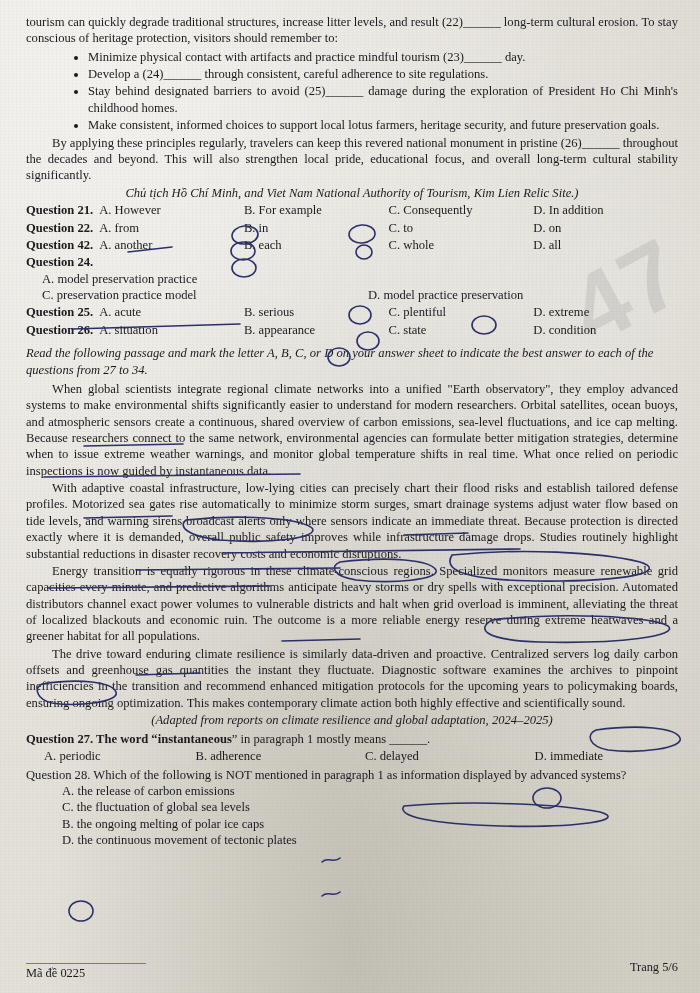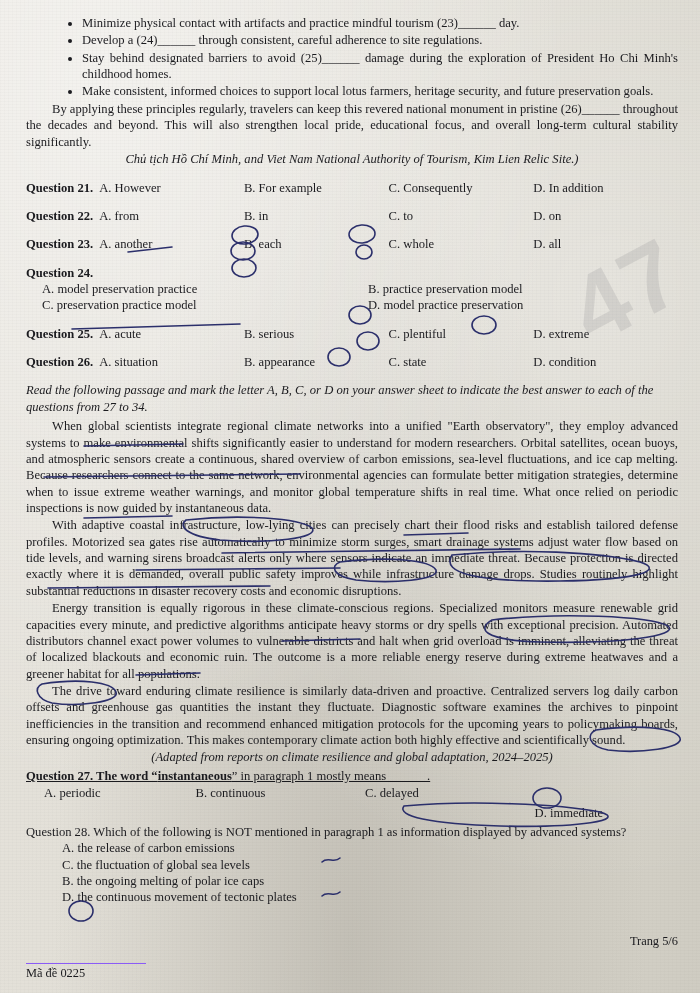--- a/index.html
+++ b/index.html
@@ -30,25 +30,25 @@
   .page{
     position:absolute;inset:0;
     padding:14px 22px 10px 26px;
     box-sizing:border-box;
     font-size:12.6px;
     line-height:1.30;
   }
   p{margin:0 0 2px 0;text-align:justify;}
   .ind{text-indent:26px;}
   .bullets{margin:1px 0 1px 0;padding-left:44px;}
-  .bullets li{margin:0 0 1px 12px;text-align:justify;}
+  .bullets li{margin:0 0 1px 18px;text-align:justify;}
   .src{font-style:italic;text-align:center;margin:2px 0 1px 0;line-height:1.25;}
   .b{font-weight:bold;}
   
-  .qrow{display:flex;align-items:baseline;margin:12px 0;}
+  .qrow{display:flex;align-items:baseline;margin:1px 0;}
   .qlabel{font-weight:bold;white-space:nowrap;margin-right:6px;}
   .opt{white-space:nowrap;}
   .q4 .opt{width:25%;}
   .q24block{margin:1px 0 1px 0;}
   .q24row{display:flex;}
   .q24row>div{width:50%;padding-left:16px;box-sizing:border-box;}
   .instr{font-style:italic;font-weight:normal;margin:7px 0 3px 0;line-height:1.3;}
   .passage p{margin-bottom:1px;}
   .footer{
     position:absolute;left:26px;right:22px;bottom:12px;
@@ -70,20 +70,21 @@
 </style>
 </head>
 <body>
 
 <div class="paper"></div>
 <div class="grain"></div>
 <div class="wm">47</div>
 
 <div class="page">
 
+  <p>tourism can quickly degrade traditional structures, increase litter levels, and result (22)______ long-term cultural erosion. To stay conscious of heritage protection, visitors should remember to:</p>
 
   <ul class="bullets">
     <li>Minimize physical contact with artifacts and practice mindful tourism (23)______ day.</li>
     <li>Develop a (24)______ through consistent, careful adherence to site regulations.</li>
     <li>Stay behind designated barriers to avoid (25)______ damage during the exploration of President Ho Chi Minh's childhood homes.</li>
     <li>Make consistent, informed choices to support local lotus farmers, heritage security, and future preservation goals.</li>
   </ul>
 
   <p class="ind">By applying these principles regularly, travelers can keep this revered national monument in pristine (26)______ throughout the decades and beyond. This will also strengthen local pride, educational focus, and overall long-term cultural stability significantly.</p>
 
@@ -101,32 +102,31 @@
 
   <div class="qrow q4">
     <span class="qlabel">Question 22.</span>
     <span class="opt">A. from</span>
     <span class="opt">B. in</span>
     <span class="opt">C. to</span>
     <span class="opt">D. on</span>
   </div>
 
   <div class="qrow q4">
-    <span class="qlabel">Question 23.</span>
+    <span class="qlabel">Question 42.</span>
     <span class="opt">A. another</span>
     <span class="opt">B. each</span>
     <span class="opt">C. whole</span>
     <span class="opt">D. all</span>
   </div>
 
   <div class="q24block">
     <div class="qlabel">Question 24.</div>
     <div class="q24row">
       <div>A. model preservation practice</div>
-      <div>B. practice preservation model</div>
     </div>
     <div class="q24row">
       <div>C. preservation practice model</div>
       <div>D. model practice preservation</div>
     </div>
   </div>
 
   <div class="qrow q4">
     <span class="qlabel">Question 25.</span>
     <span class="opt">A. acute</span>
@@ -148,48 +148,48 @@
   <div class="passage">
     <p class="ind">When global scientists integrate regional climate networks into a unified "Earth observatory", they employ advanced systems to make environmental shifts significantly easier to understand for modern researchers. Orbital satellites, ocean buoys, and atmospheric sensors create a continuous, shared overview of carbon emissions, sea-level fluctuations, and ice cap melting. Because researchers connect to the same network, environmental agencies can formulate better mitigation strategies, determine when to issue extreme weather warnings, and monitor global temperature shifts in real time. What once relied on periodic inspections is now guided by instantaneous data.</p>
     <p class="ind">With adaptive coastal infrastructure, low-lying cities can precisely chart their flood risks and establish tailored defense profiles. Motorized sea gates rise automatically to minimize storm surges, smart drainage systems adjust water flow based on tide levels, and warning sirens broadcast alerts only where sensors indicate an immediate threat. Because protection is directed exactly where it is demanded, overall public safety improves while infrastructure damage drops. Studies routinely highlight substantial reductions in disaster recovery costs and economic disruptions.</p>
     <p class="ind">Energy transition is equally rigorous in these climate-conscious regions. Specialized monitors measure renewable grid capacities every minute, and predictive algorithms anticipate heavy storms or dry spells with exceptional precision. Automated distributors channel exact power volumes to vulnerable districts and halt when grid overload is imminent, alleviating the threat of localized blackouts and economic ruin. The outcome is a more reliable energy reserve during extreme heatwaves and a greener habitat for all populations.</p>
     <p class="ind">The drive toward enduring climate resilience is similarly data-driven and proactive. Centralized servers log daily carbon offsets and greenhouse gas quantities the instant they fluctuate. Diagnostic software examines the archives to pinpoint inefficiencies in the transition and recommend enhanced mitigation protocols for the upcoming years to policymaking boards, ensuring ongoing optimization. This makes contemporary climate action both highly effective and scientifically sound.</p>
   </div>
 
   <div class="src">(Adapted from reports on climate resilience and global adaptation, 2024–2025)</div>
 
   <div style="margin-top:2px;">
-    <div style="display:flex;justify-content:space-between;align-items:flex-end;text-decoration:underline;">
+    <div style="display:flex;justify-content:space-between;align-items:flex-end;">
       <span>
         <span class="b">Question 27. The word “</span><span class="b">instantaneous</span><span>” in paragraph 1 mostly means ______.</span>
       </span>
     </div>
     <div style="display:flex;margin-top:1px;">
       <span style="width:26%;padding-left:18px;box-sizing:border-box;">A. periodic</span>
-      <span style="width:26%;">B. continuous</span>
+      <span style="width:26%;">B. adherence</span>
       <span style="width:26%;">C. delayed</span>
-      <span style="width:22%;margin-top:20px;">D. immediate</span>
+      <span style="width:22%;">D. immediate</span>
     </div>
   </div>
 
   <div style="margin-top:2px;">
     <div class="b" style="font-weight:normal;">Question 28. Which of the following is NOT mentioned in paragraph 1 as information displayed by advanced systems?</div>
     <div style="padding-left:36px;">
       <div>A. the release of carbon emissions</div>
       <div>C. the fluctuation of global sea levels</div>
       <div>B. the ongoing melting of polar ice caps</div>
       <div>D. the continuous movement of tectonic plates</div>
     </div>
   </div>
 
 </div>
 
 <div class="footer">
   <div class="code">Mã đề 0225</div>
-  <div style="margin-bottom:32px;">Trang 5/6</div>
+  <div style="margin-bottom:6px;">Trang 5/6</div>
 </div>
 
 <svg class="ink" width="700" height="993" viewBox="0 0 700 993">
   <g stroke="#2b2f6b" fill="none" stroke-width="1.6" stroke-linecap="round">
 
     <ellipse cx="245" cy="235" rx="13" ry="9" transform="rotate(-6 245 235)"></ellipse>
 
     <ellipse cx="362" cy="234" rx="13" ry="9" transform="rotate(-4 362 234)"></ellipse>
 
     <ellipse cx="243" cy="251" rx="12" ry="9"></ellipse>

